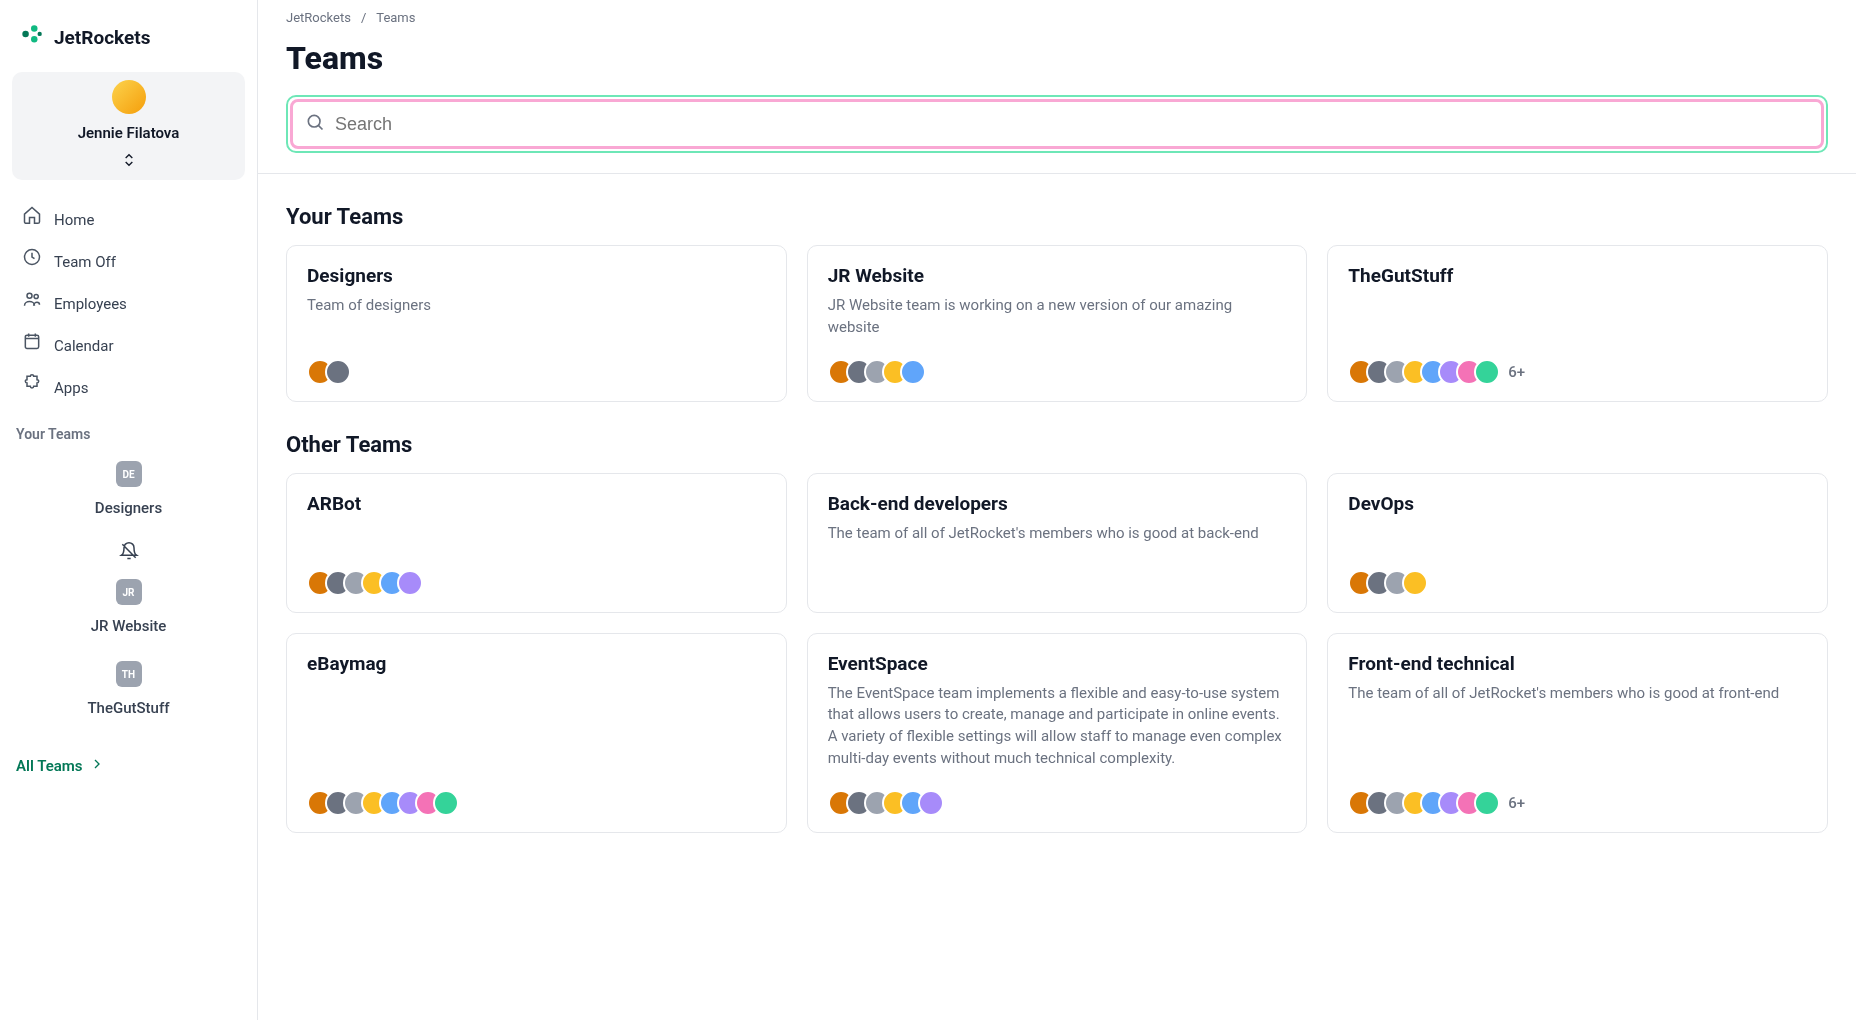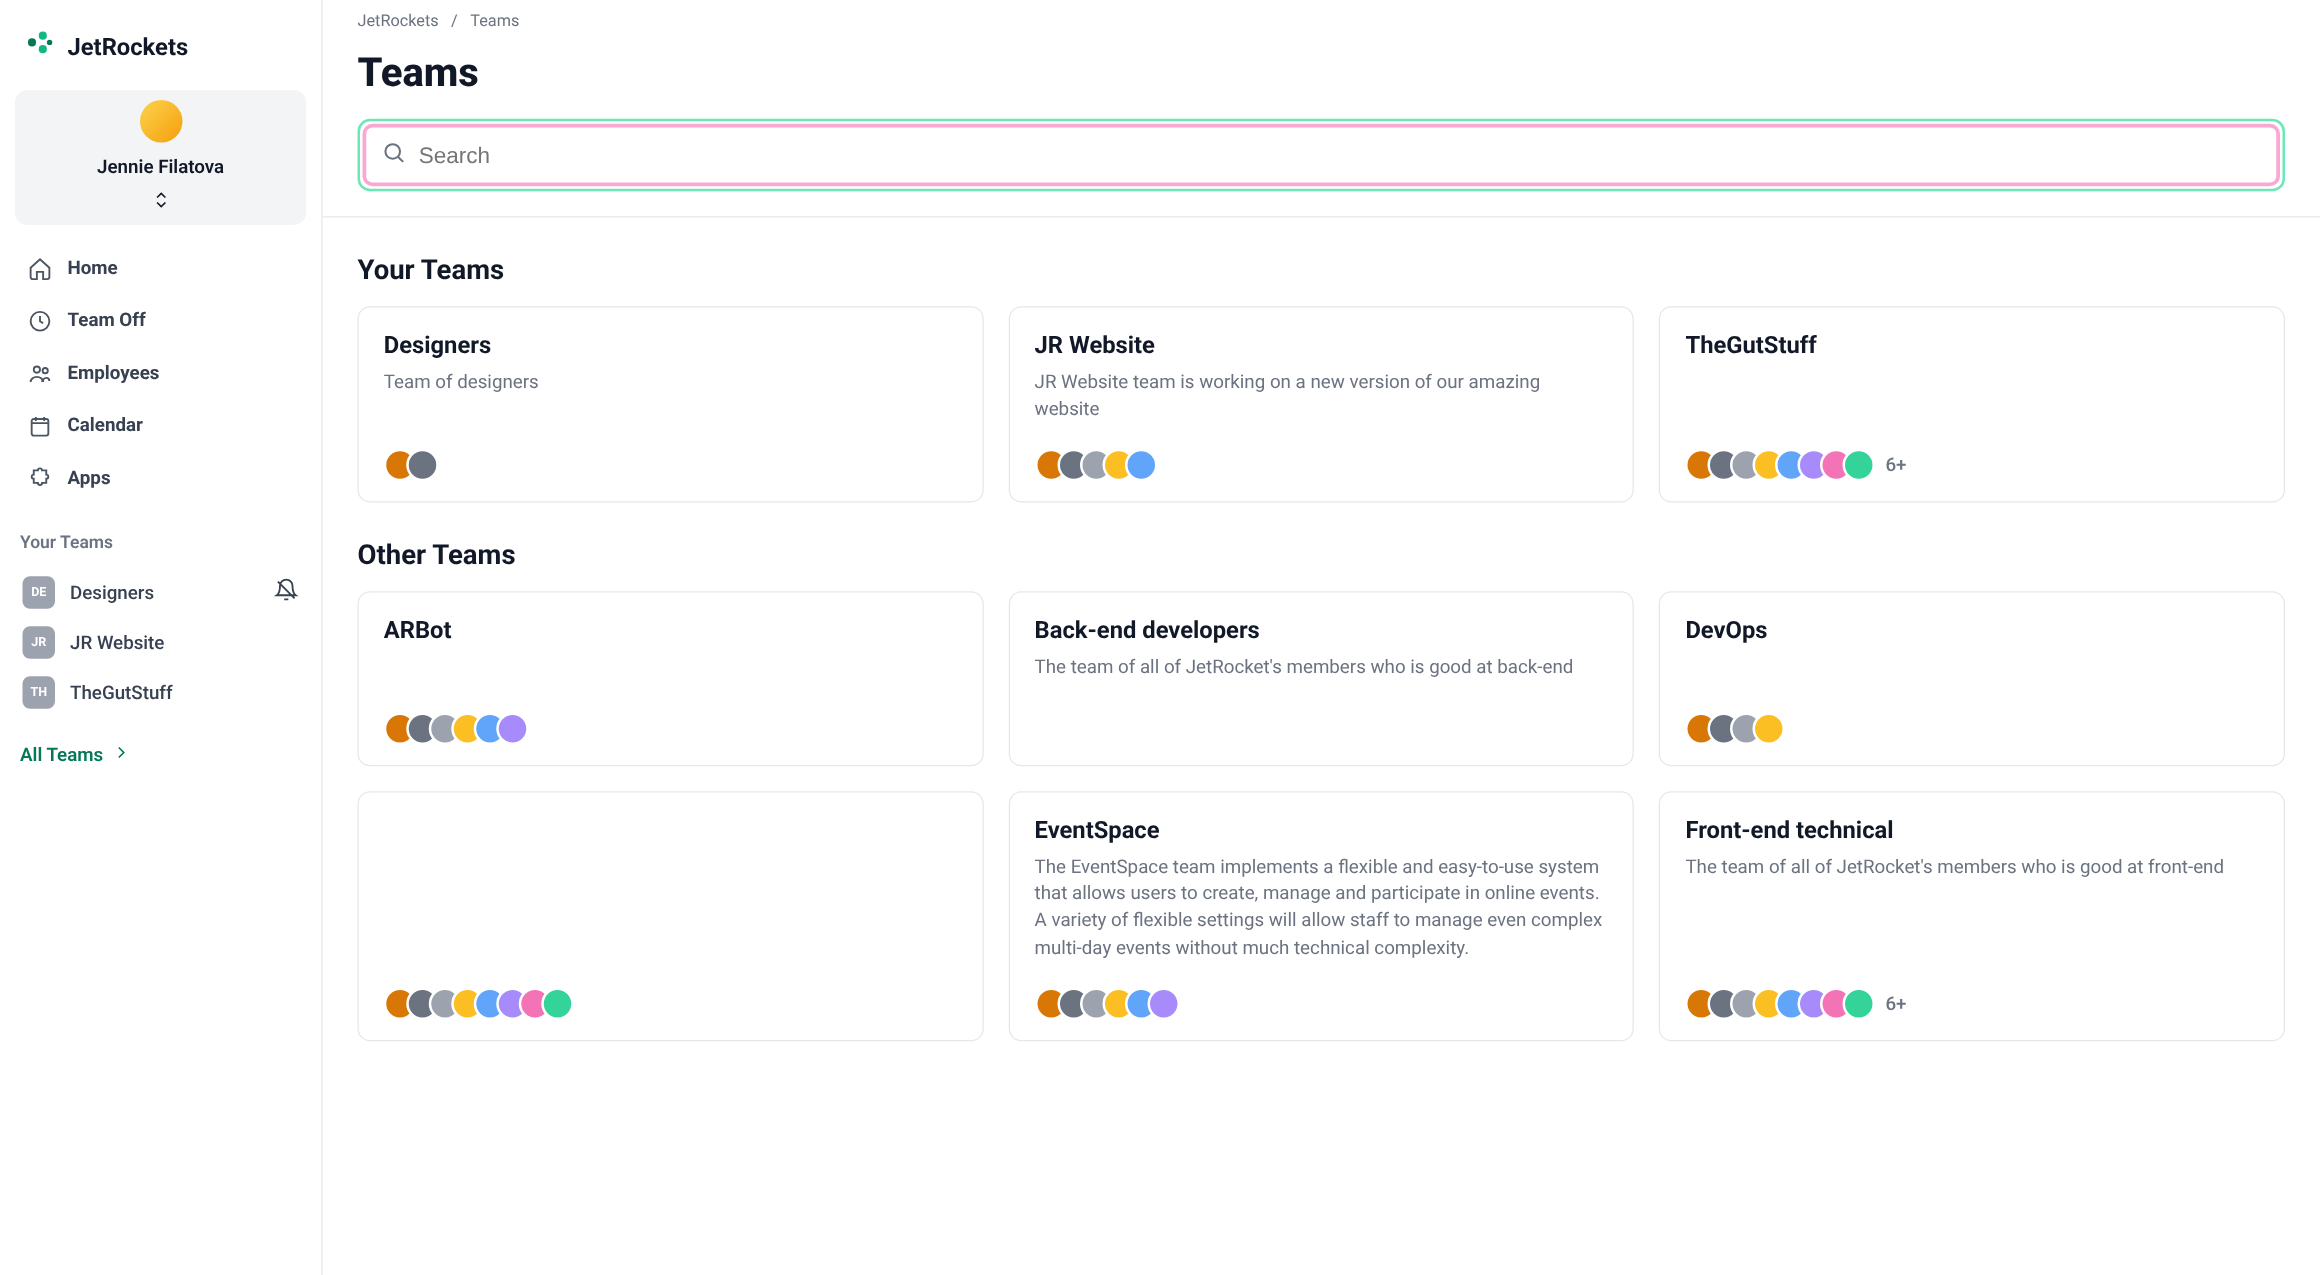--- a/index.html
+++ b/index.html
@@ -4,25 +4,25 @@
 <style>
 * { margin:0; padding:0; box-sizing:border-box; }
 body { font-family:-apple-system,BlinkMacSystemFont,"Segoe UI",Roboto,sans-serif; color:#111827; background:#fff; font-size:15px; }
 .app { display:flex; height:100vh; }
 .sidebar { width:258px; border-right:1px solid #e5e7eb; padding:18px 12px; display:flex; flex-direction:column; gap:6px; }
 .brand { display:flex; align-items:center; gap:10px; padding:4px 6px 10px 6px; }
 .brand-name { font-size:19px; font-weight:700; }
 .user-switch { display:flex; align-items:center; gap:10px; background:#f3f4f6; border-radius:10px; padding:8px 10px; margin:4px 0 10px 0;flex-direction:column; }
 .user-name { font-weight:600; flex:1; }
 .avatar { width:34px; height:34px; border-radius:50%; background:#d1d5db; display:inline-block; flex:none; }
-.nav-item { display:flex; align-items:flex-start; gap:12px; padding:9px 10px; border-radius:8px; color:#374151; font-weight:700; cursor:pointer; }
+.nav-item { display:flex; align-items:flex-end; gap:12px; padding:9px 10px; border-radius:8px; color:#374151; font-weight:400; cursor:pointer; }
 .nav-item svg { width:20px; height:20px; stroke:#4b5563; }
 .section-label { font-size:14px; font-weight:600; color:#6b7280; padding:14px 4px 6px 4px; }
 .team-pill { width:26px; height:26px; border-radius:6px; background:#9ca3af; color:#fff; font-size:10px; font-weight:700; display:flex; align-items:center; justify-content:center; flex:none; }
-.team-row { display:flex; align-items:center; gap:12px; padding:7px 6px; color:#374151; font-weight:500; cursor:pointer; }
+.team-row { display:flex; align-items:center; gap:12px; padding:7px 6px; color:#374151; font-weight:500; cursor:pointer;flex-direction:column; }
 .team-row .spacer { flex:1; }
 .all-teams { display:flex; align-items:center; gap:6px; color:#047857; font-weight:600; padding:14px 4px; cursor:pointer; }
 .main { flex:1; padding:4px 28px 40px 28px; overflow:auto; }
 .breadcrumbs { display:flex; gap:10px; color:#6b7280; font-size:13px; padding:6px 0 4px 0; }
 .page-title { font-size:32px; font-weight:800; margin:10px 0 18px 0; }
 .search-wrap { border:2px solid #6ee7b7; border-radius:10px; padding:2px; }
 .search-inner { display:flex; align-items:center; gap:10px; border:3px solid #f9a8d4; border-radius:8px; padding:10px 12px; }
 .search-inner input { flex:1; border:none; outline:none; font-size:18px; color:#374151; }
 .section-head { font-size:22px; font-weight:700; margin:30px 0 16px 0; }
 .grid { display:grid; grid-template-columns:repeat(3,1fr); gap:20px; }
@@ -230,20 +230,23 @@
             <div class="card-title">DevOps</div>
           </div>
           <div class="avatar-row">
             <span class="av av-c0"></span>
             <span class="av av-c1"></span>
             <span class="av av-c2"></span>
             <span class="av av-c3"></span>
           </div>
         </div>
         <div class="card">
+          <div class="card-head">
+            <div class="card-title">eBaymag</div>
+          </div>
           <div class="avatar-row">
             <span class="av av-c0"></span>
             <span class="av av-c1"></span>
             <span class="av av-c2"></span>
             <span class="av av-c3"></span>
             <span class="av av-c4"></span>
             <span class="av av-c5"></span>
             <span class="av av-c6"></span>
             <span class="av av-c7"></span>
           </div>

